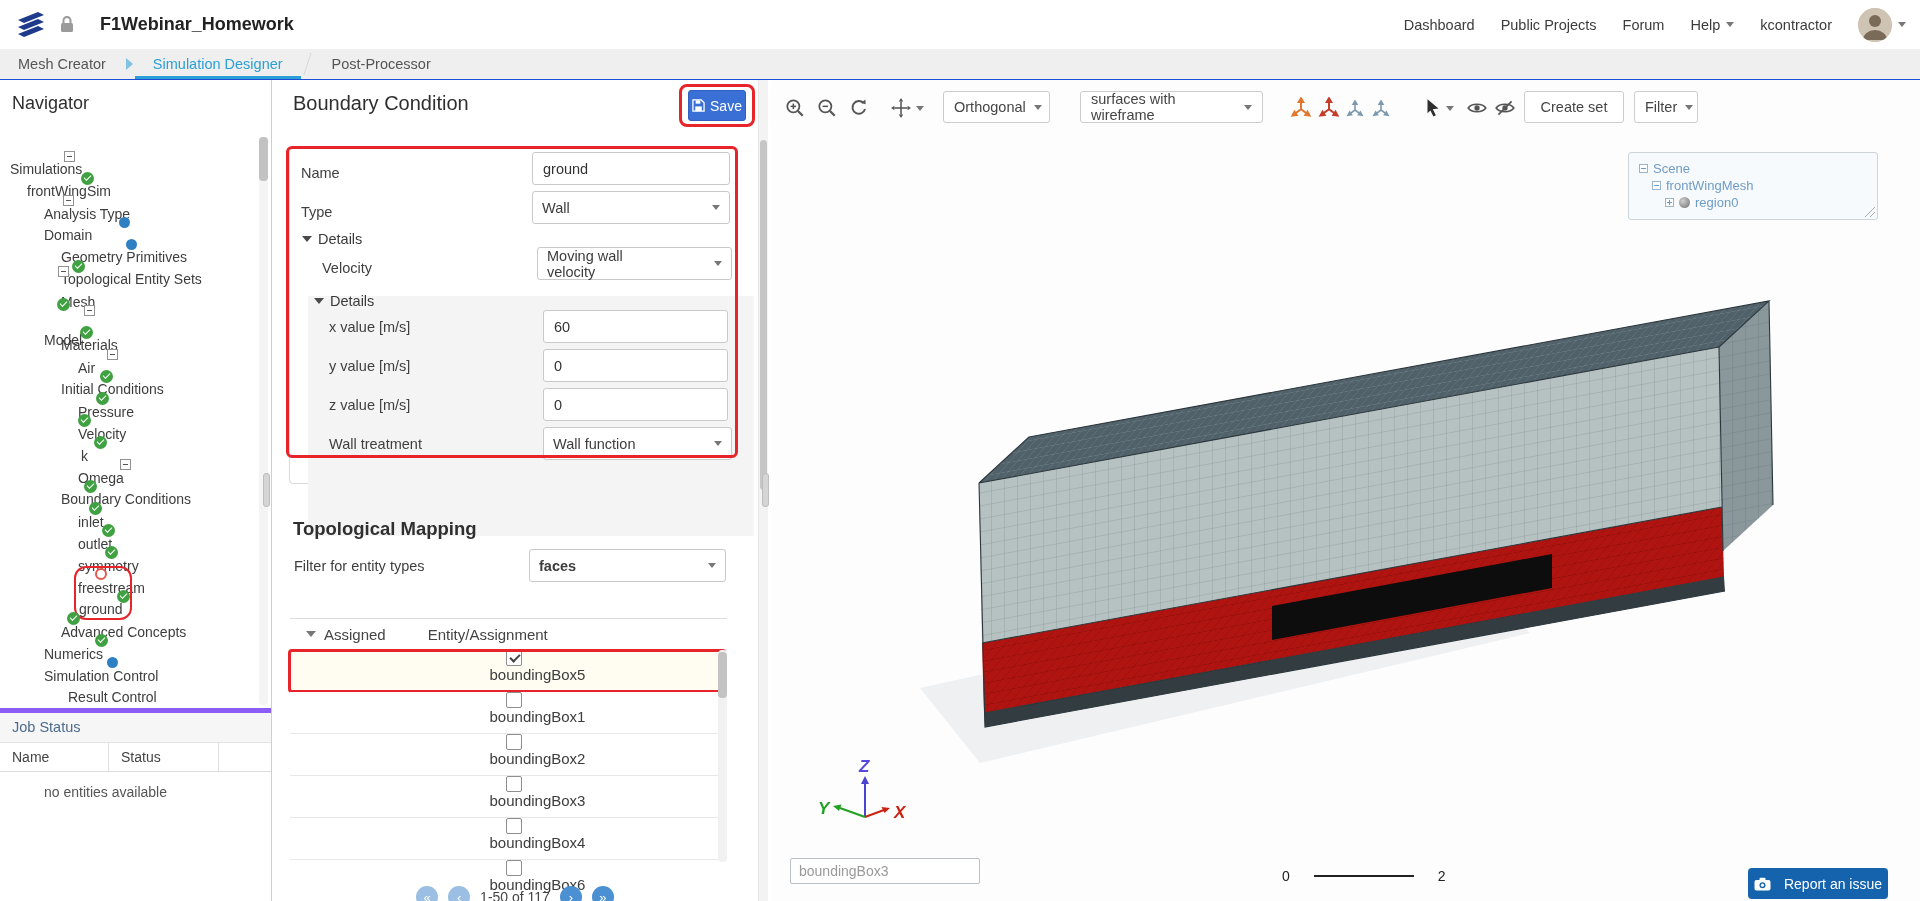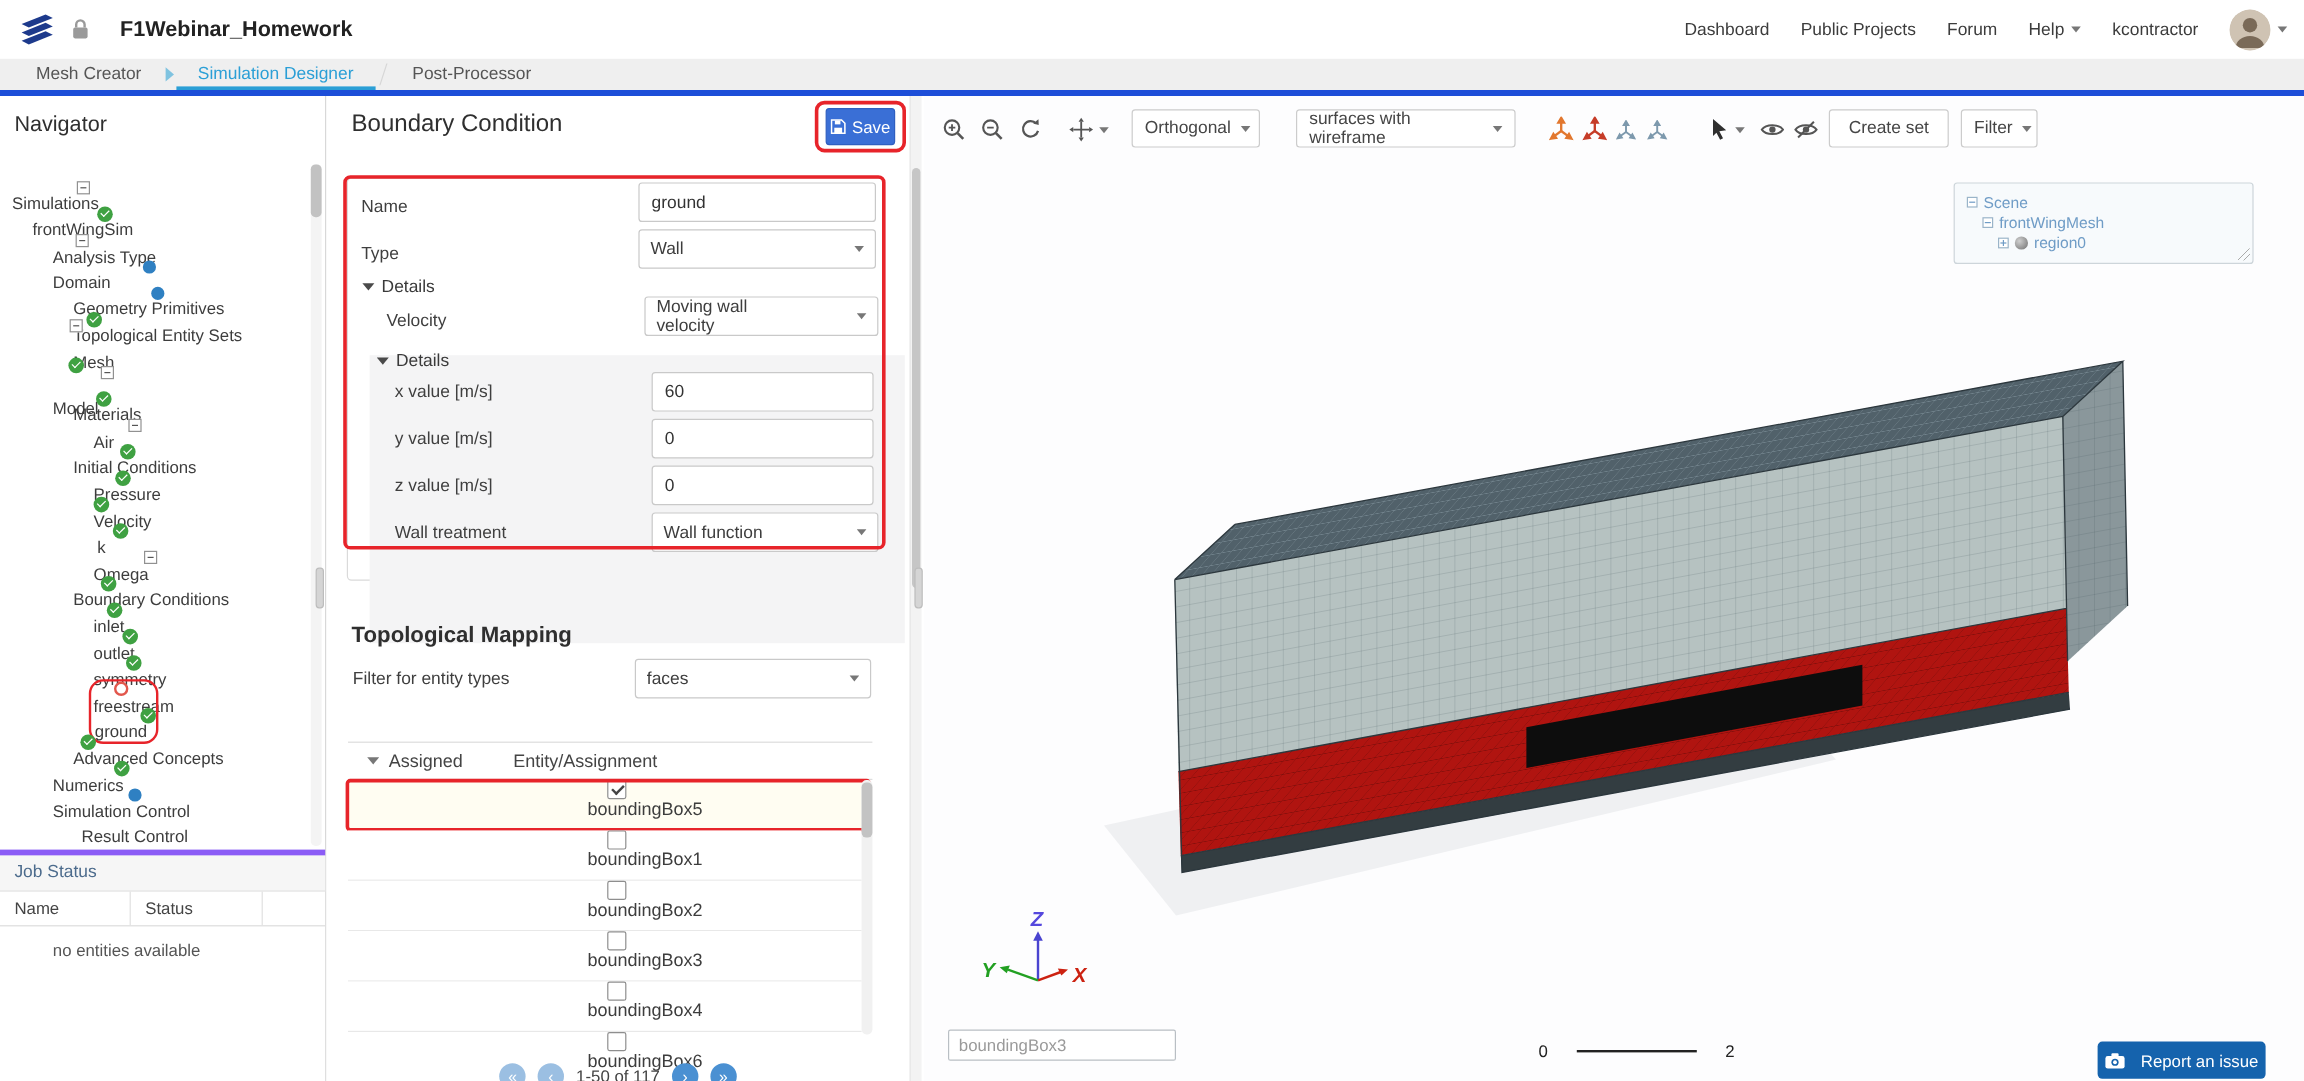--- a/index.html
+++ b/index.html
@@ -10,21 +10,21 @@
   .header { position:absolute; left:0; top:0; right:0; height:49px; background:#fff; }
   .logo { position:absolute; left:14px; top:8px; width:34px; height:34px; }
   .lock { position:absolute; left:58px; top:15px; width:18px; height:19px; }
   .proj-title { position:absolute; left:100px; top:0; height:49px; display:flex; align-items:center; font-size:18px; font-weight:bold; color:#222; }
   .hdr-right { position:absolute; right:14px; top:0; height:49px; display:flex; align-items:center; gap:26px; font-size:14.5px; color:#3c3c3c; }
   .hdr-link { display:flex; align-items:center; gap:6px; cursor:pointer; }
   .caret { width:0; height:0; border-left:4px solid transparent; border-right:4px solid transparent; border-top:5px solid #777; display:inline-block; }
   .avatar { width:34px; height:34px; border-radius:50%; overflow:hidden; display:inline-block; background:#cfc3b3; }
 
   
-  .tabbar { position:absolute; left:0; top:49px; right:0; height:31px; background:#efefef; border-bottom:5px solid #1d4ed8; display:flex; align-items:stretch; padding-left:12px; }
+  .tabbar { position:absolute; left:0; top:49px; right:0; height:31px; background:#efefef; border-bottom:1px solid #1d4ed8; display:flex; align-items:stretch; }
   .tab { display:flex; align-items:center; padding:0 18px; font-size:14.5px; color:#555; position:relative; cursor:pointer; }
   .tab.active { color:#2b9fd6; }
   .tab.active::after { content:""; position:absolute; left:0; right:0; bottom:0; height:3px; background:#2b9fd6; }
   .tab-chev { align-self:center; width:0; height:0; border-top:6px solid transparent; border-bottom:6px solid transparent; border-left:7px solid #7fc3e0; margin:0 2px; }
   .tab-sep { width:1px; background:#d6d6d6; transform:skewX(-18deg); margin:4px 6px; }
 
   
   .nav { position:absolute; left:0; top:80px; width:272px; bottom:0; background:#fff; border-right:1px solid #cfcfcf; }
   .nav-title { padding:13px 12px 10px 12px; font-size:18px; color:#2f2f2f; }
   .tree { position:absolute; left:0; top:62px; right:16px; bottom:194px; overflow:hidden; }
@@ -366,21 +366,21 @@
     <span class="flabel" style="left:39px; top:287px;">Wall treatment</span>
     <div class="select" style="left:253px; top:278px; width:189px;">
       <span>Wall function</span>
       <span class="caret"></span>
     </div>
   </div>
   <div class="ring ring-form"></div>
 
   <div class="sec-heading">Topological Mapping</div>
   <span class="flabel" style="left:22px; top:478px;">Filter for entity types</span>
-  <div class="select" style="left:257px; top:469px; width:197px;">
+  <div class="select" style="left:257px; top:469px; width:197px;font-weight:bold;">
     <span>faces</span>
     <span class="caret"></span>
   </div>
 
   <div class="table-hdr">
     <span class="sort-tri"></span>
     <span>Assigned</span>
     <span class="hdr-entity">Entity/Assignment</span>
   </div>
   <div class="rows" id="assignment-rows">

